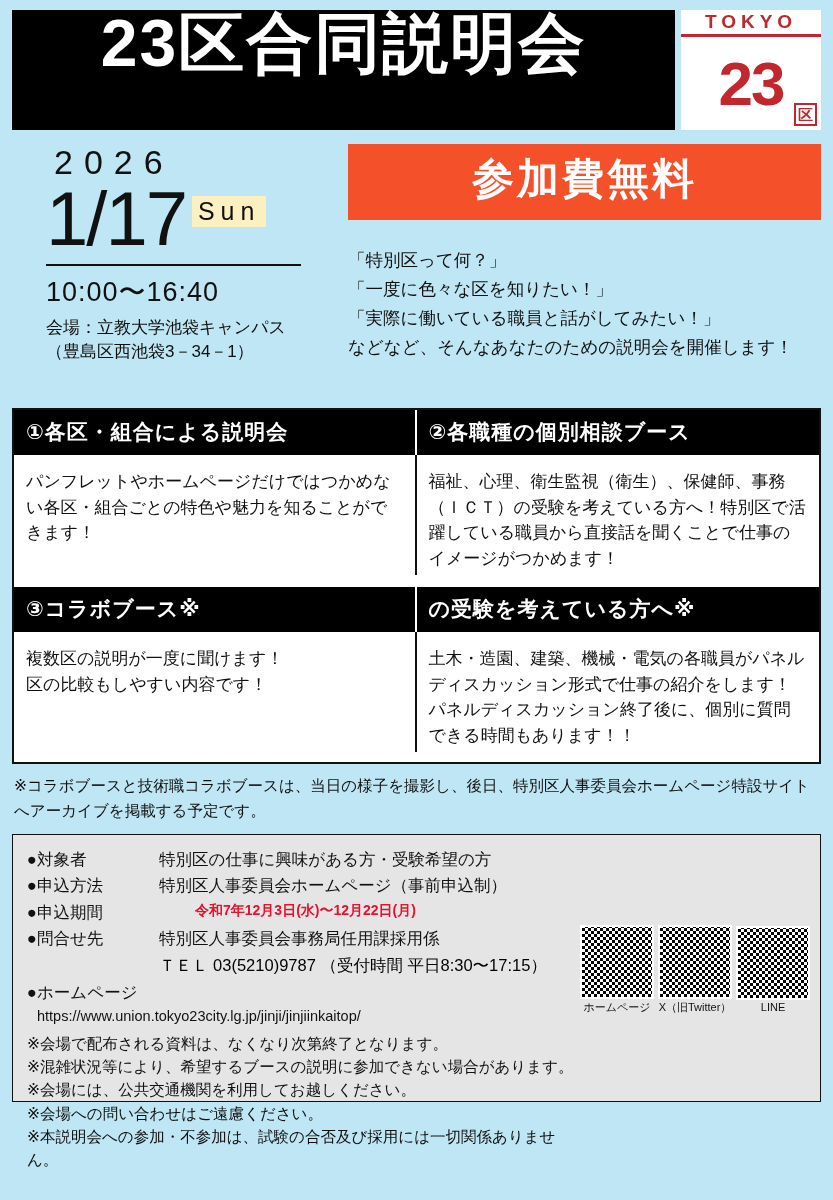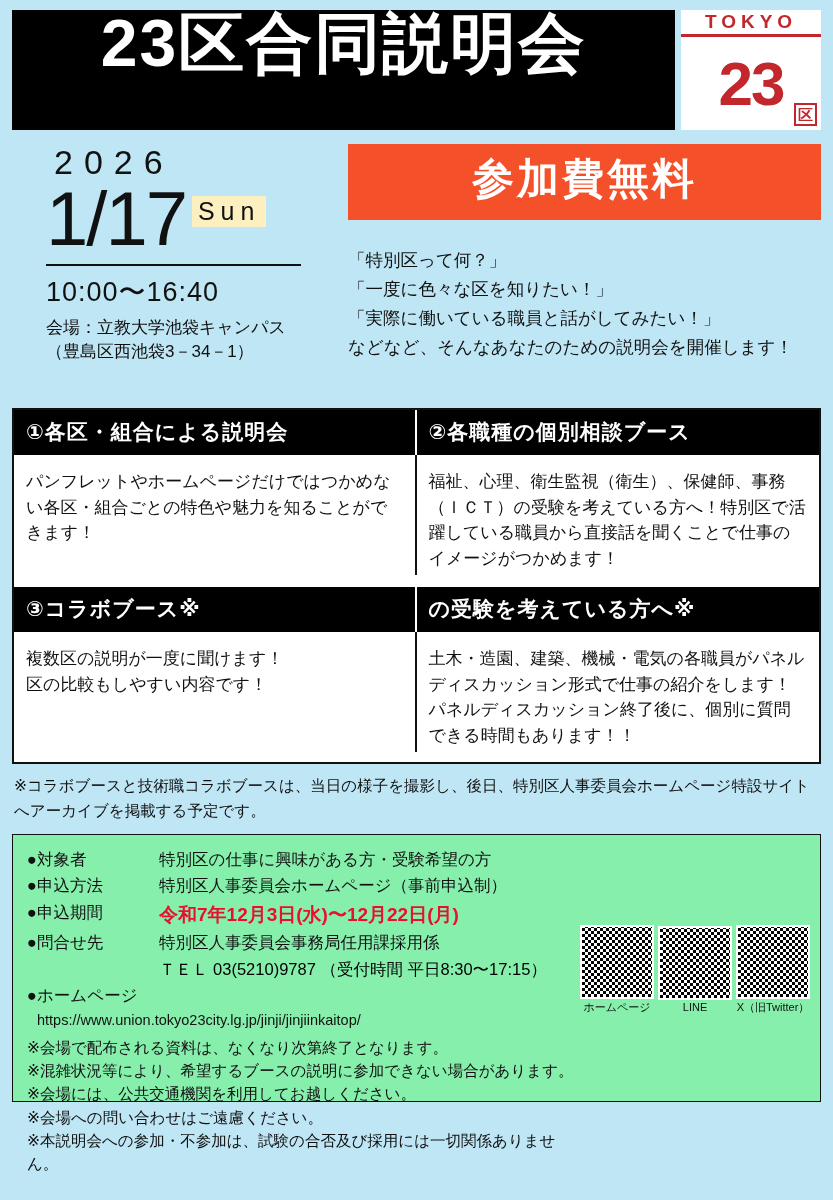--- a/index.html
+++ b/index.html
@@ -210,21 +210,21 @@
     margin-top: 10px;
     font-size: 15.5px;
     line-height: 1.6;
     color: #111;
     padding-left: 2px;
   }
 
   
   .info-box {
     margin-top: 10px;
-    background: #86efac;
+    background: #e5e5e5;
     border: 1px solid #111;
     padding: 12px 10px 8px 14px;
     box-sizing: border-box;
     display: flex;
     height: 268px;
   }
   .info-left {
     flex: 1 1 auto;
     padding-right: 6px;
   }
@@ -238,21 +238,22 @@
   .info-label {
     flex: 0 0 132px;
     white-space: nowrap;
   }
   .info-val {
     flex: 1 1 auto;
   }
   .info-val.red {
     color: #e8112d;
     font-weight: bold;
-    font-size: 19px;
+    font-size: 14px;
+    margin-left: 36px;
   }
   .info-tel {
     font-size: 16.5px;
     margin-left: 132px;
     line-height: 1.5;
   }
   .info-url {
     font-size: 14.5px;
     margin-left: 10px;
     line-height: 1.5;
@@ -410,22 +411,22 @@
       </div>
     </div>
 
     <div class="info-right">
       <div class="qr-item">
         <div class="qr"></div>
         <div class="qr-caption">ホームページ</div>
       </div>
       <div class="qr-item">
         <div class="qr"></div>
-        <div class="qr-caption">LINE</div>
+        <div class="qr-caption">X（旧Twitter）</div>
       </div>
       <div class="qr-item">
         <div class="qr"></div>
-        <div class="qr-caption">X（旧Twitter）</div>
+        <div class="qr-caption">LINE</div>
       </div>
     </div>
   </div>
 
 </div>
 
 </body></html>

